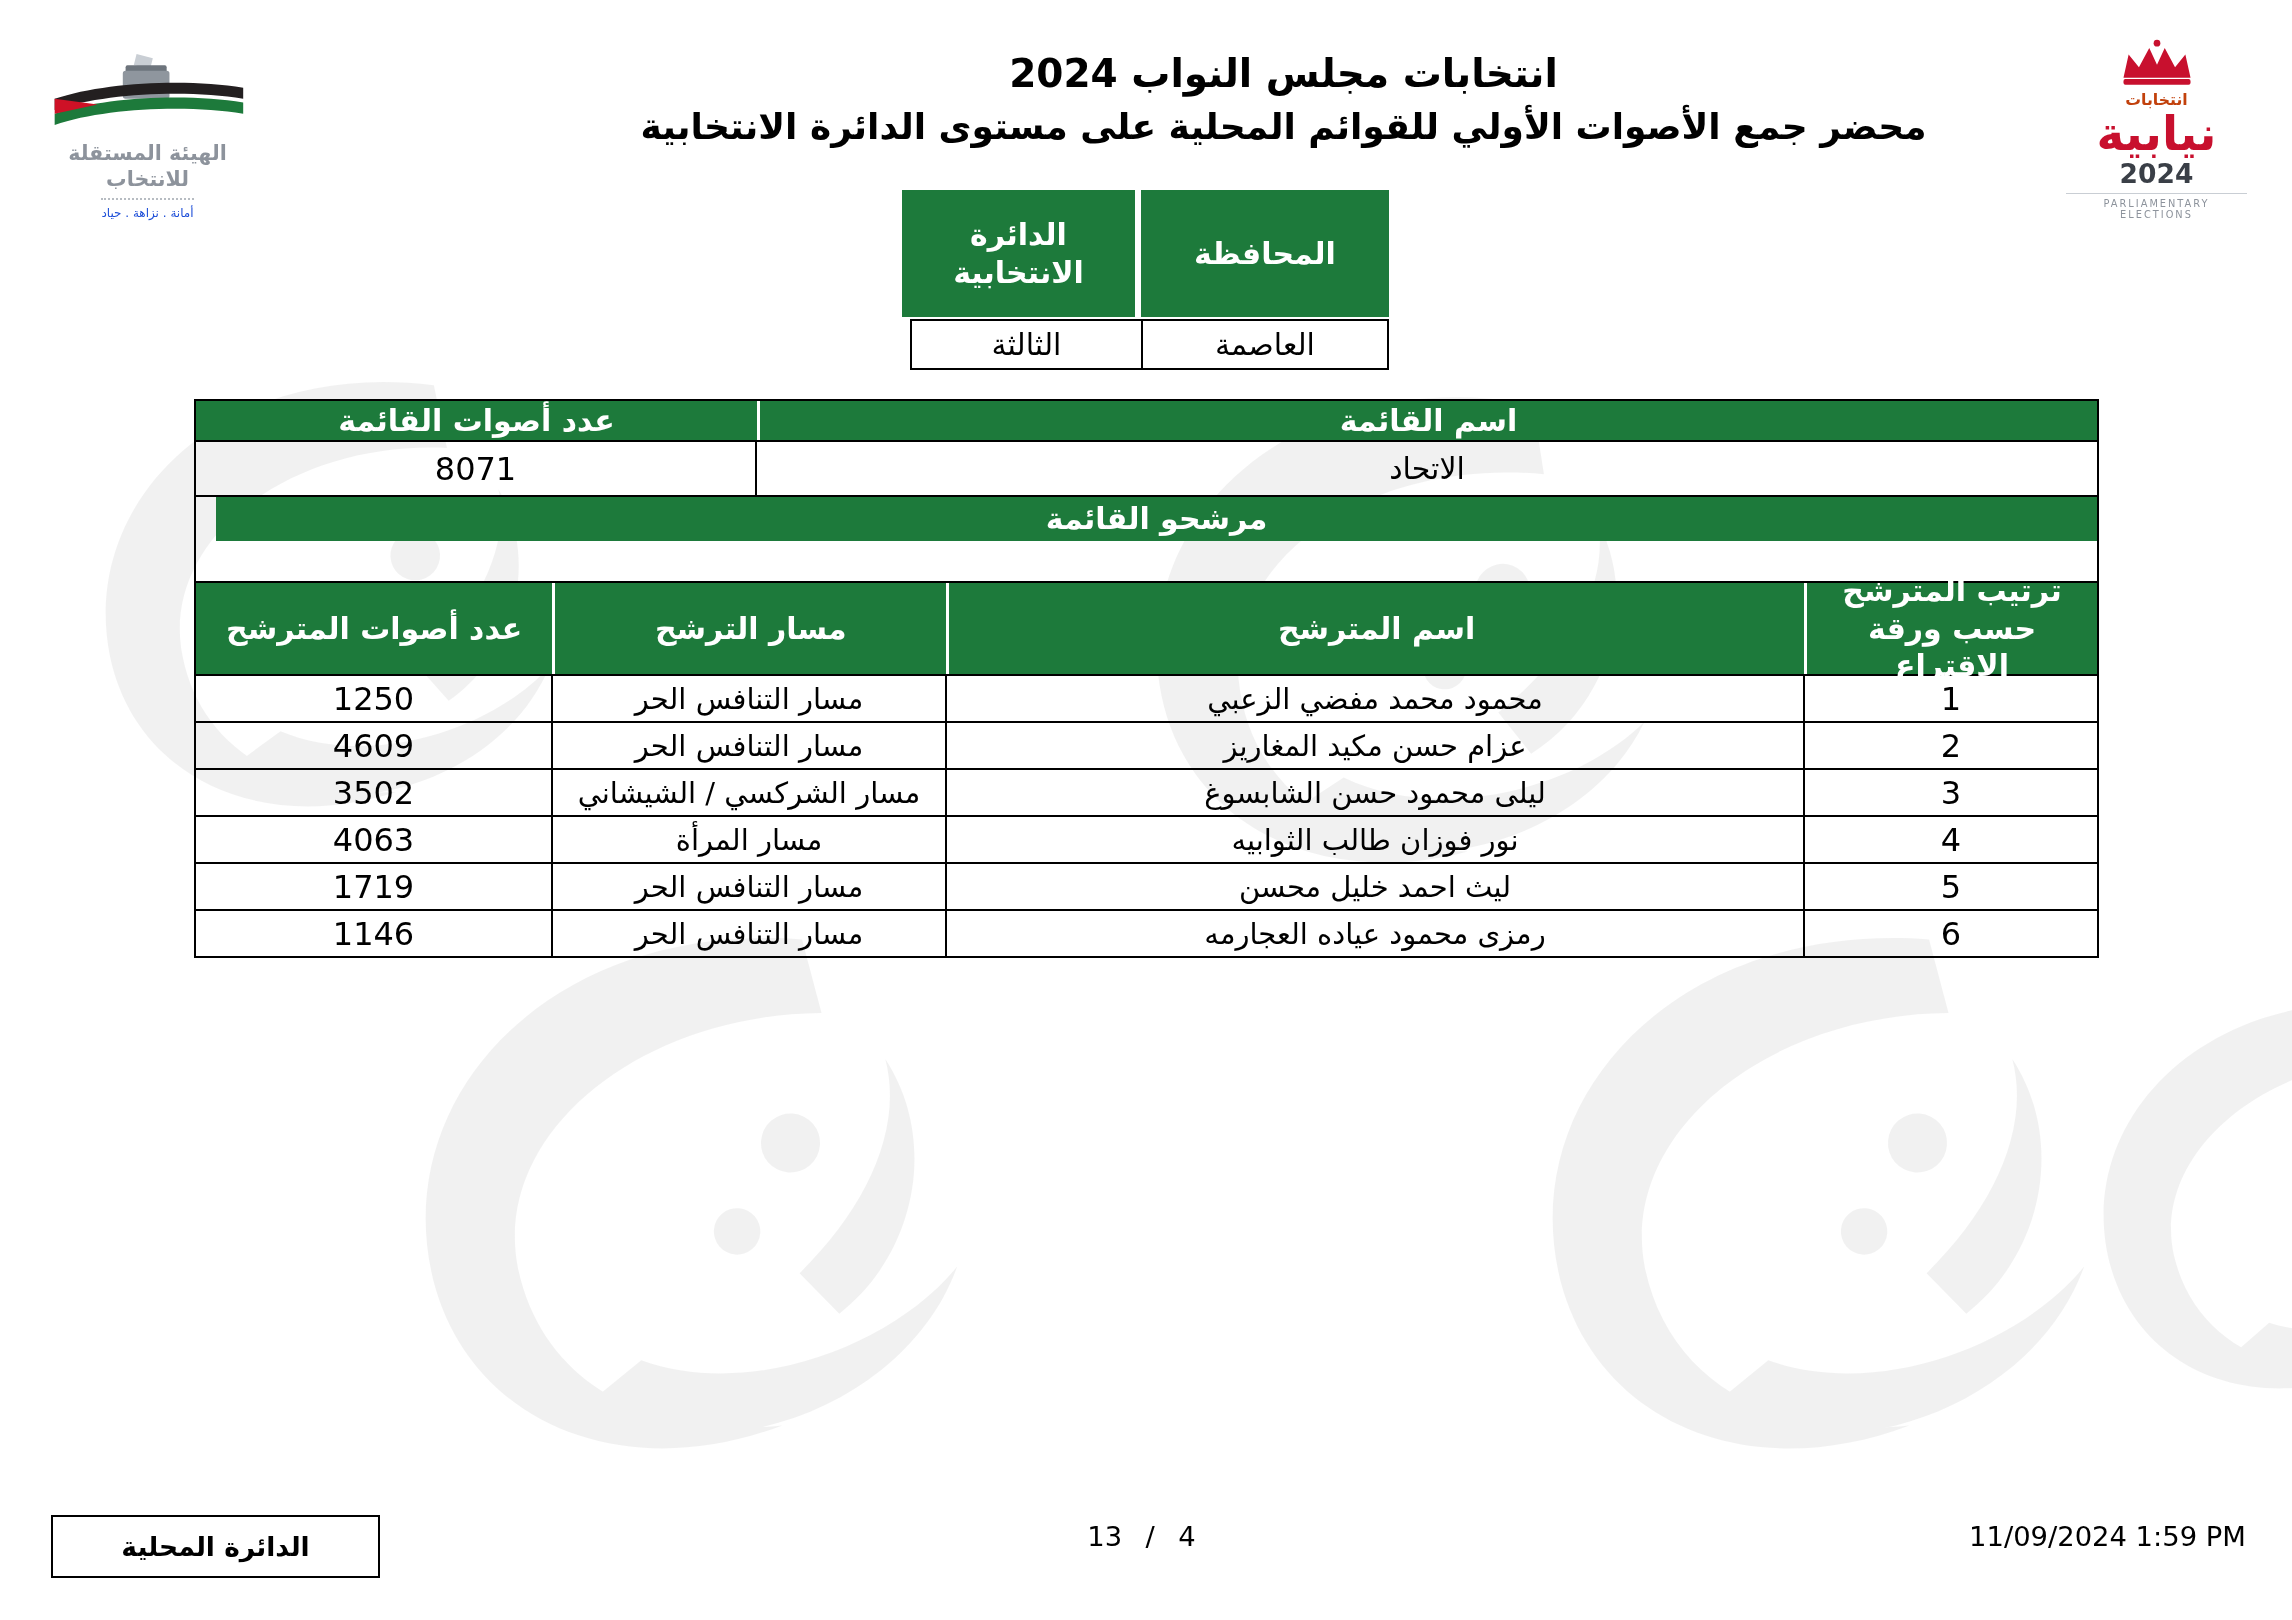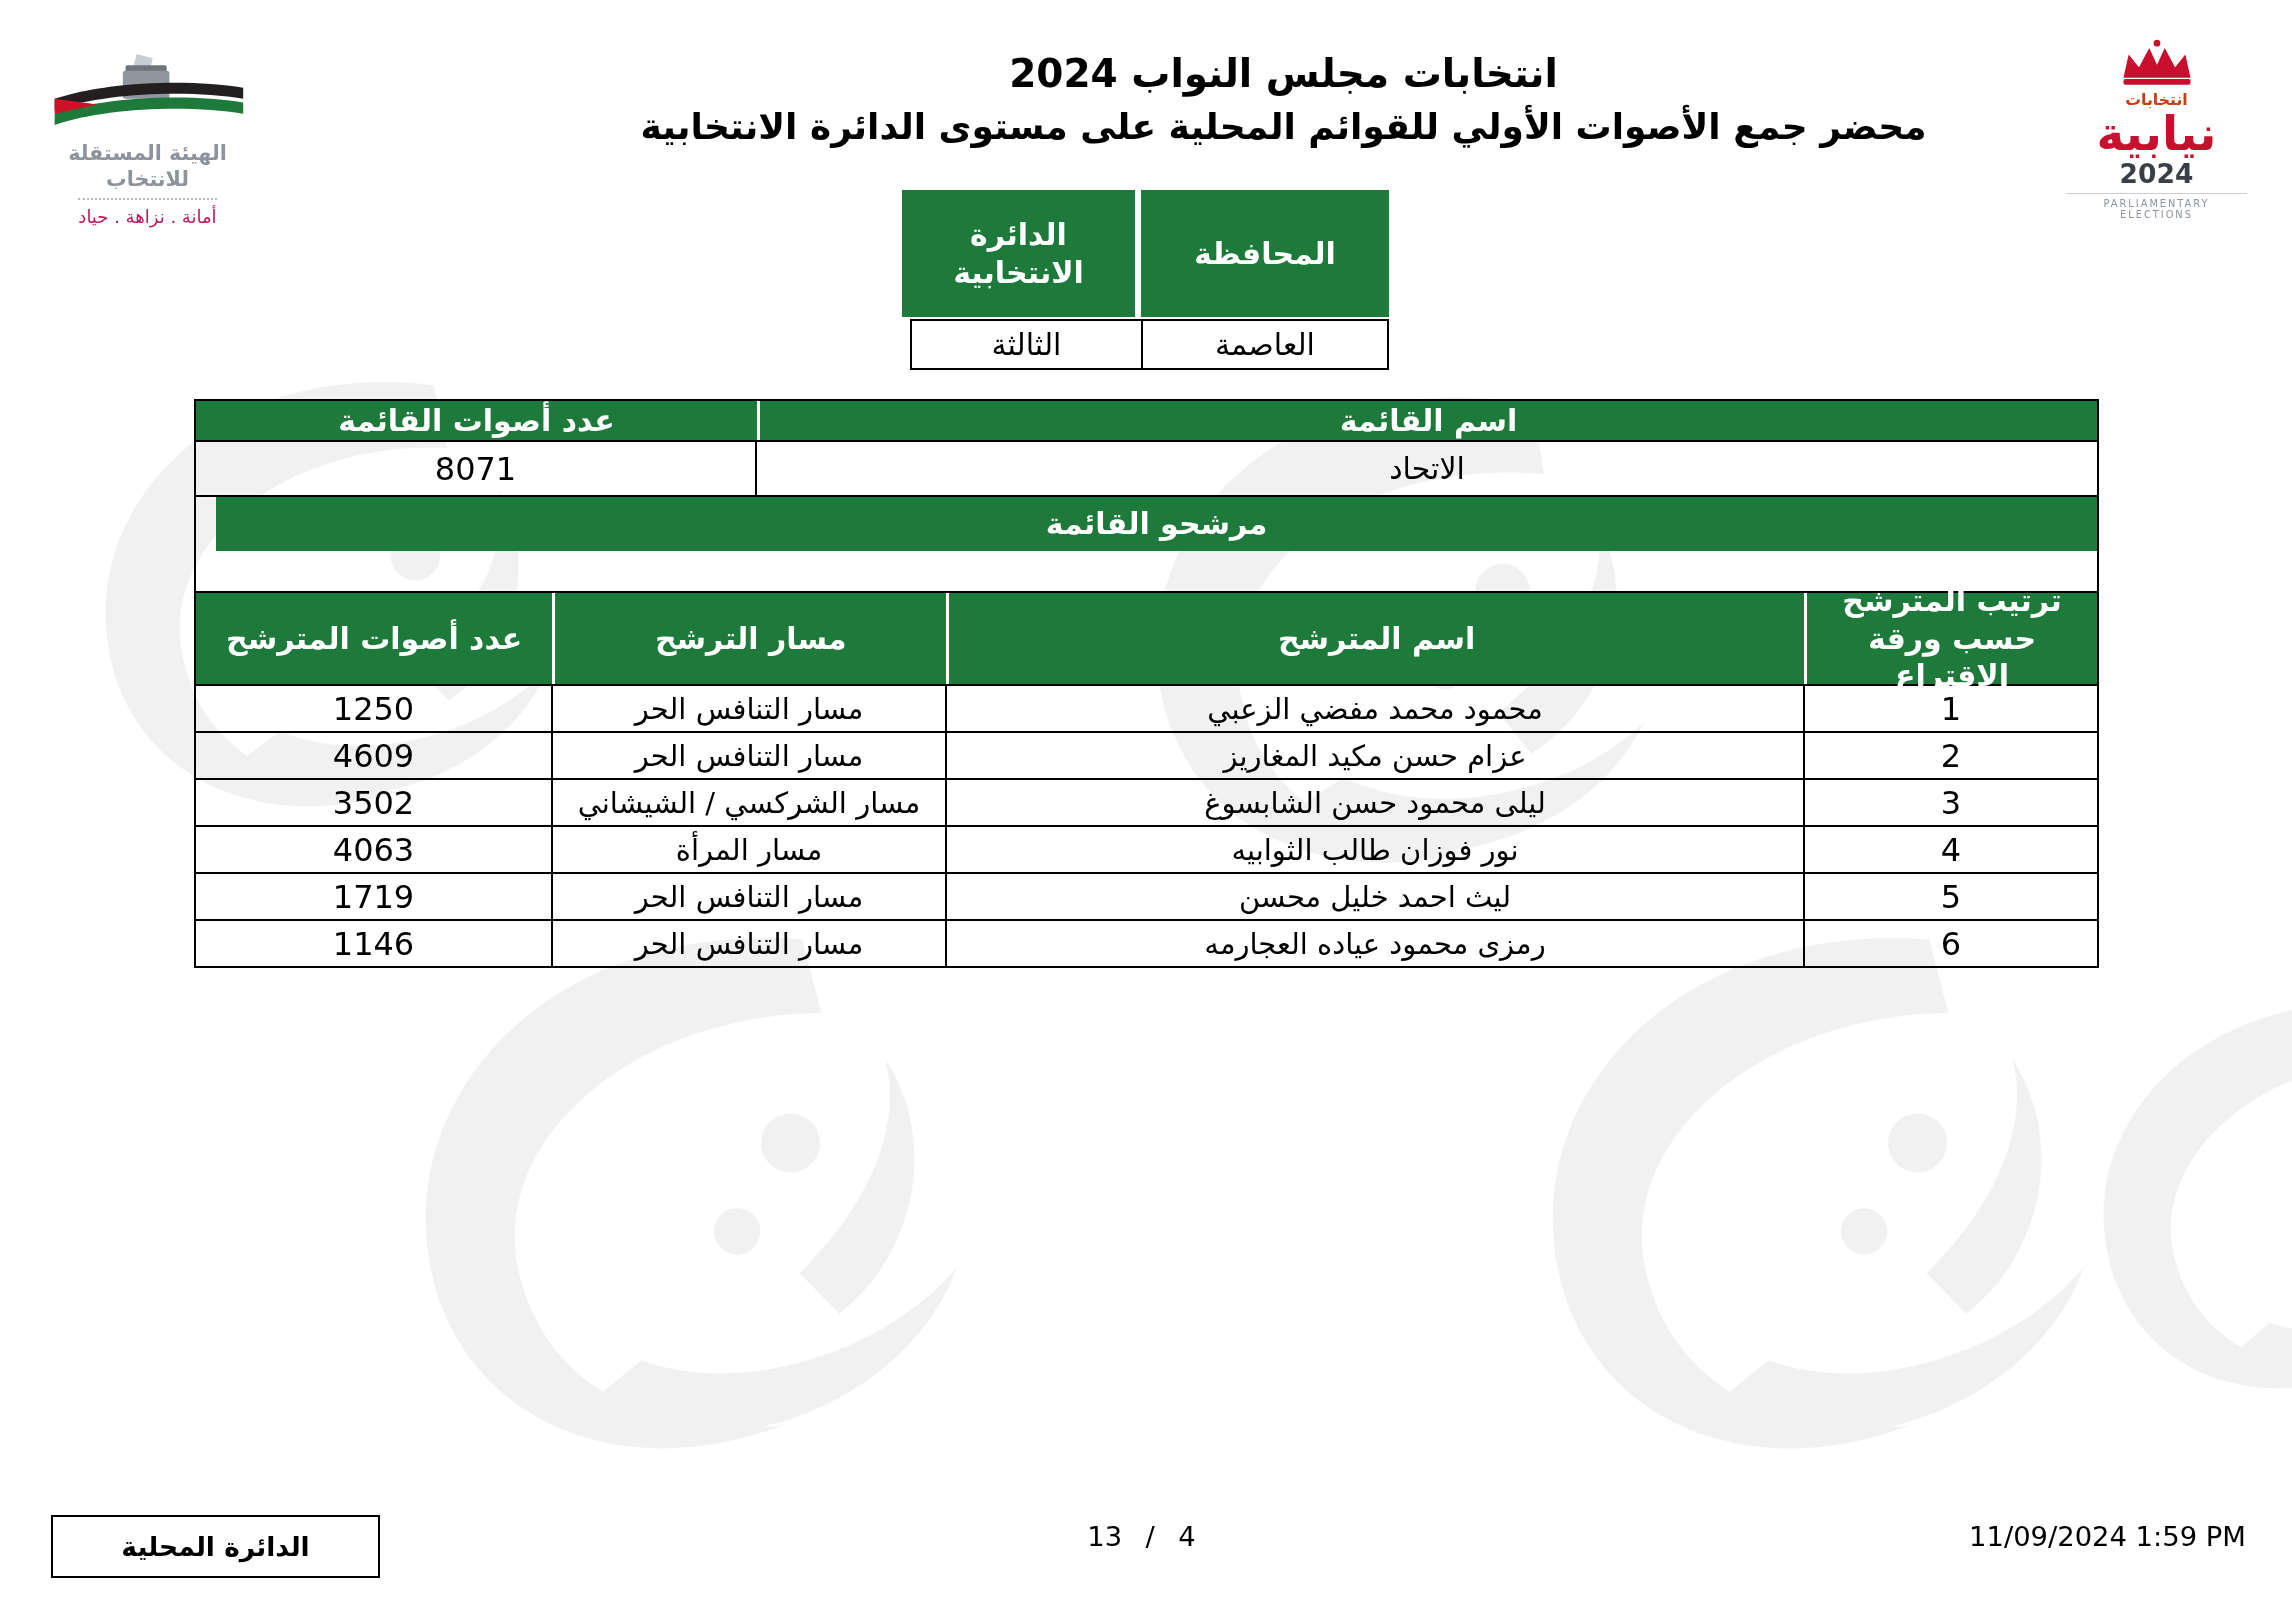--- a/index.html
+++ b/index.html
@@ -14,21 +14,21 @@
 
   
   .doc-header { position:absolute; left:274px; right:0; top:51px; text-align:center; z-index:1; }
   .doc-title { font-size:39px; font-weight:bold; }
   .doc-subtitle { font-size:36px; font-weight:bold; margin-top:9.8px; }
 
   
   .iec-logo { position:absolute; left:37px; top:41px; width:221px; text-align:center; z-index:1; }
   .iec-logo svg { display:block; margin:0 auto; }
   .iec-name { font-size:20.6px; font-weight:bold; color:#8d939c; line-height:1.25; margin-top:2px; }
-  .iec-tagline { font-size:18px; color:#be185d; letter-spacing:2.9px; margin-top:5.9px; padding-top:5.9px;
+  .iec-tagline { font-size:12px; color:#1d4ed8; letter-spacing:2.9px; margin-top:5.9px; padding-top:5.9px;
                  border-top:2px dotted #b7bcc2; display:inline-block; }
 
   
   .n24-logo { position:absolute; left:2066px; top:39px; width:181px; text-align:center; z-index:1; }
   .n24-logo svg { display:block; margin:0 auto 2px auto; }
   .n24-small { font-size:15.7px; color:#c2410c; font-weight:bold; }
   .n24-main  { font-size:47px; color:#c8102e; font-weight:bold; line-height:1.05; }
   .n24-year  { font-size:26.5px; color:#3a3f47; font-weight:bold; }
   .n24-sub   { font-size:9.8px; color:#8d939c; letter-spacing:2px; margin-top:3.9px; padding-top:3.9px;
                border-top:1px solid #c9ced4; }
@@ -47,21 +47,21 @@
   
   .g { background:#1d7a3b; color:#fff; font-weight:bold;
        display:flex; align-items:center; justify-content:center; text-align:center;
        font-size:30px; line-height:1.25; }
 
   
   .mt { position:absolute; left:194px; top:399px; width:1905px; border:2px solid #000; z-index:1; }
   .trow { display:flex; background:transparent; }
   .ghead { gap:2.9px; }
   .black-top { border-top:2px solid #000; }
-  .h40 { height:39px; } .h56 { height:55px; } .h44 { height:56px;padding-left:20px; } .h95 { height:93px;margin-top:40px; } .h48 { height:47px; }
+  .h40 { height:39px; } .h56 { height:55px; } .h44 { height:46px;padding-left:20px; } .h95 { height:93px;margin-top:40px; } .h48 { height:47px; }
 
   .c { display:flex; align-items:center; justify-content:center; text-align:center;
        font-size:29px; background:transparent; }
   .trow .c + .c { border-right:2px solid #000; }
   .num { font-size:32px; }
   .big { font-size:30px; }
 
   
   .listname-col  { width:1340px; } .listname-col.ghd { width:1337px;text-align:right; }
   .listvotes-col { flex:1; }

